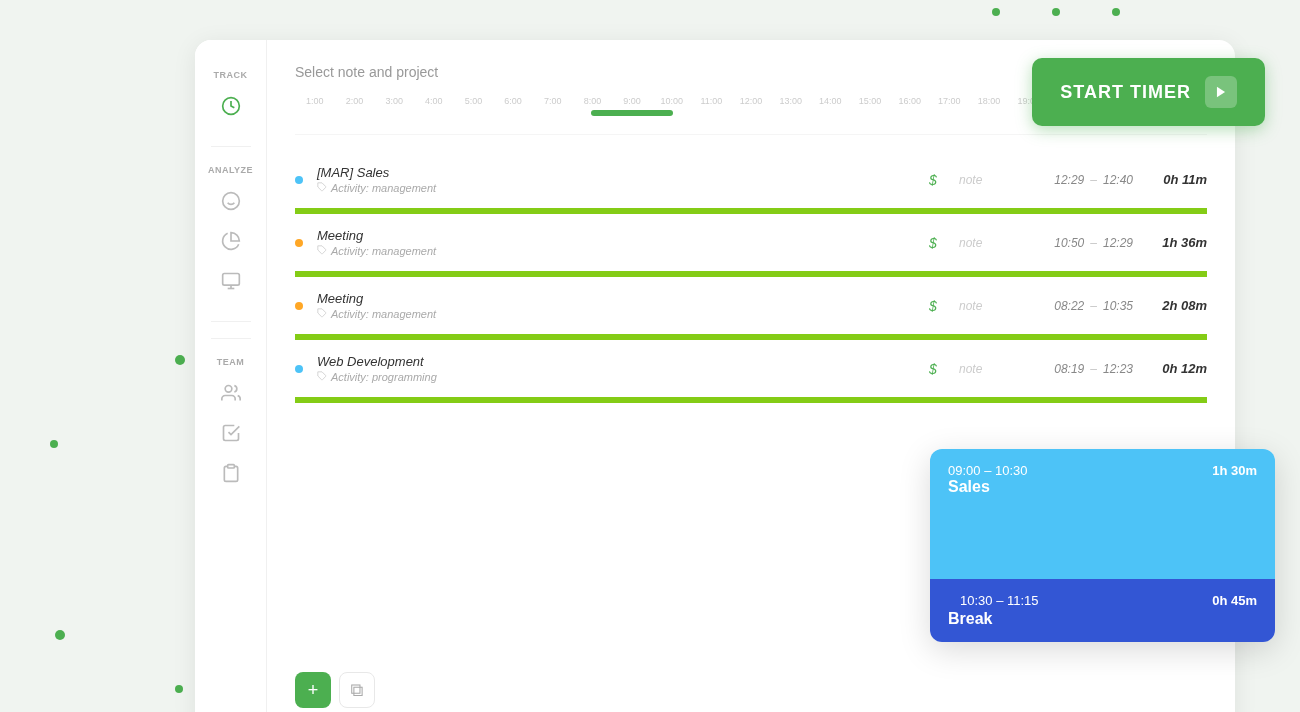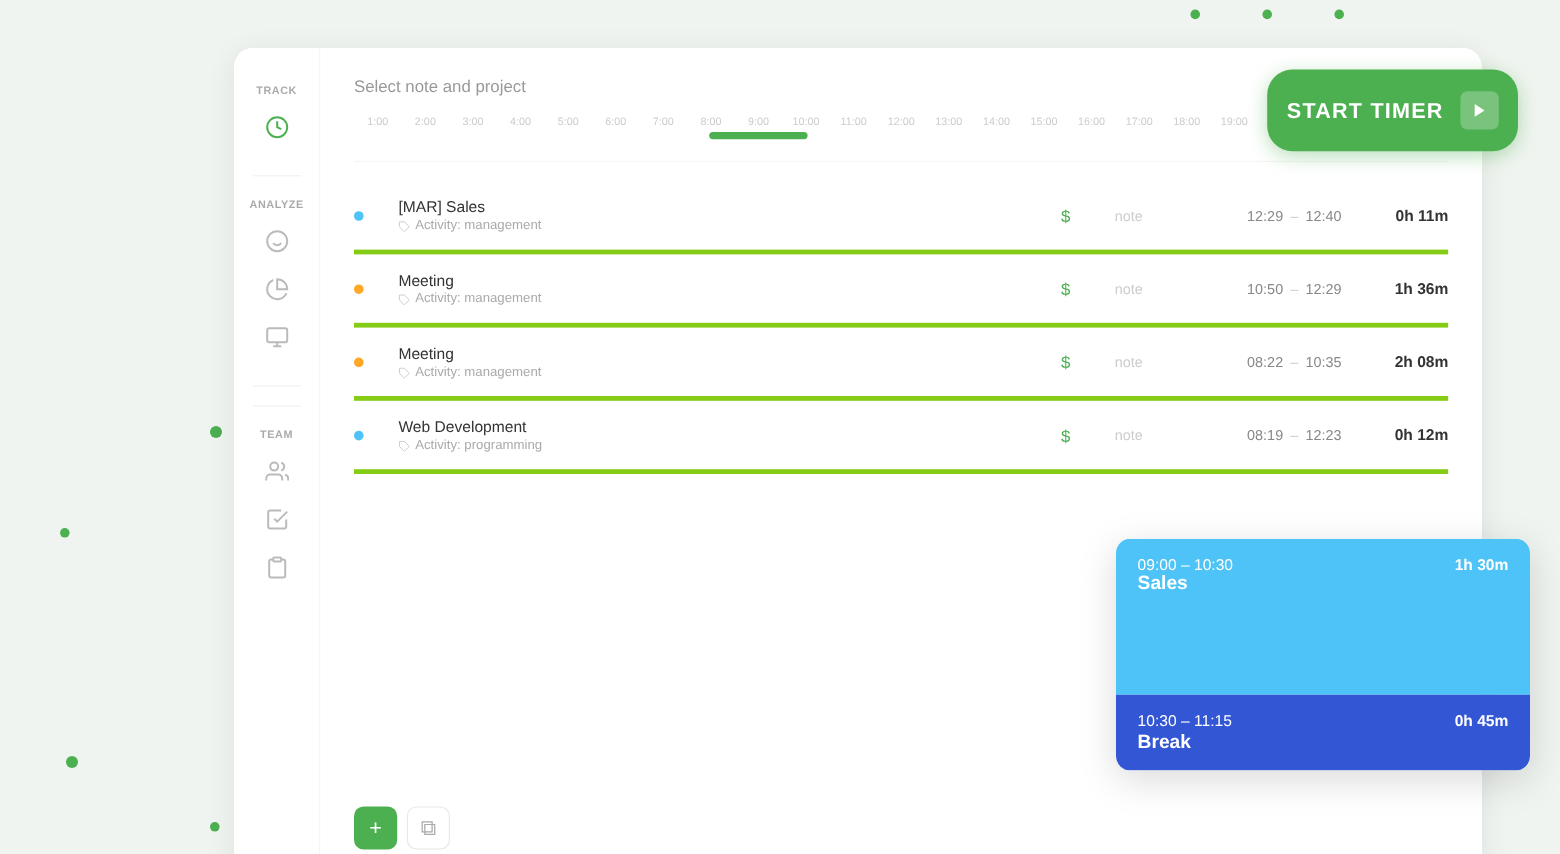--- a/index.html
+++ b/index.html
@@ -117,22 +117,22 @@
     }
 
     
     .start-timer-btn {
       position: absolute;
       top: 18px;
       right: -30px;
       background: #4caf50;
       color: white;
       border: none;
-      border-radius: 21px;
-      padding: 18px 16px;
+      border-radius: 10px;
+      padding: 18px 28px;
       font-size: 18px;
       font-weight: 700;
       letter-spacing: 1px;
       cursor: pointer;
       display: flex;
       align-items: center;
       gap: 14px;
       box-shadow: 0 4px 16px rgba(76,175,80,0.4);
       z-index: 10;
     }
@@ -179,22 +179,23 @@
     
     .entries-list {
       flex: 1;
       overflow-y: auto;
     }
 
     .entry-row {
       display: flex;
       align-items: center;
       padding: 14px 0;
-      border-bottom: 4px solid #84cc16;
-      gap: 29px;
+      border-bottom: 6px solid #84cc16;
+      gap: 14px;
+      font-style: italic;
     }
 
     .entry-dot {
       width: 8px;
       height: 8px;
       border-radius: 50%;
       flex-shrink: 0;
     }
 
     .entry-info {
@@ -206,21 +207,21 @@
       font-size: 13px;
       font-weight: 500;
       color: #333;
       margin-bottom: 2px;
     }
 
     .entry-activity {
       font-size: 11px;
       color: #aaa;
       display: flex;
-      align-items: flex-end;
+      align-items: flex-start;
       gap: 4px;
     }
 
     .entry-dollar {
       font-size: 14px;
       color: #4caf50;
       width: 24px;
       text-align: center;
     }
 
@@ -322,20 +323,21 @@
       color: white;
       display: flex;
       flex-direction: column;
       gap: 2px;
     }
 
     .popup-bottom-header {
       display: flex;
       justify-content: space-between;
       align-items: center;
+      margin-left: 12px;
     }
 
     .popup-bottom-title {
       font-size: 16px;
       font-weight: 600;
     }
 
     .timeline-relative {
       position: relative;
       height: 16px;

